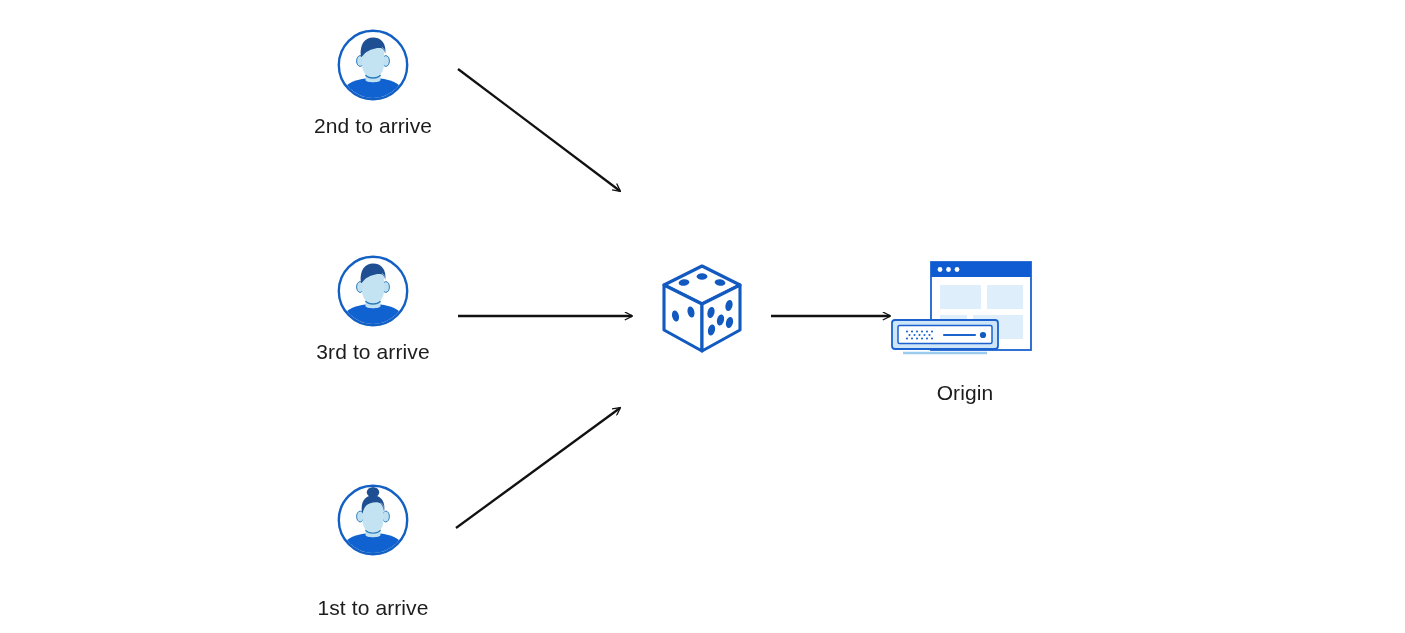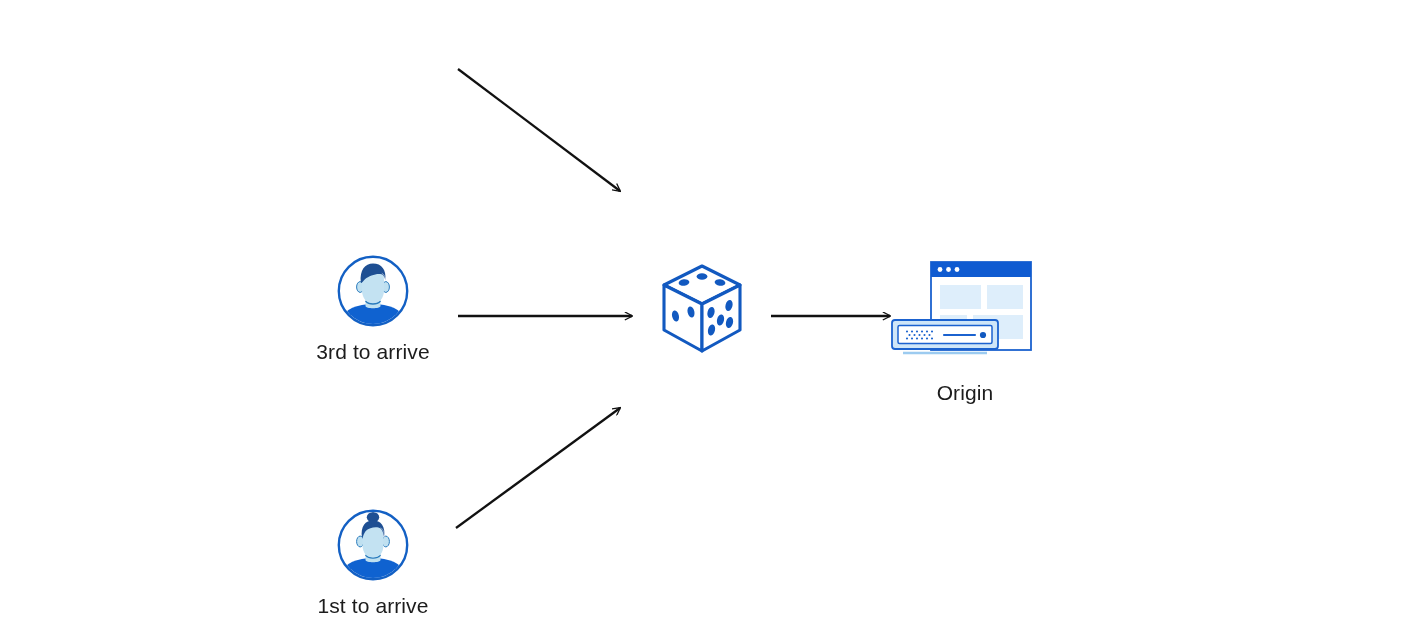--- a/index.html
+++ b/index.html
@@ -33,21 +33,21 @@
     letter-spacing: 0.1px;
   }
   .icon-box {
     display: block;
   }
   svg { display: block; }
 
   
   #user-2nd   { left: 283px; top: 28px;  width: 180px; }
   #user-3rd   { left: 283px; top: 254px; width: 180px; }
-  #user-1st   { left: 283px; top: 508px; width: 180px; }
+  #user-1st   { left: 283px; top: 483px; width: 180px; gap: 27px; }
   #dice-node  { left: 652px; top: 262px; width: 100px; }
   #origin-node{ left: 889px; top: 258px; width: 152px; }
 
   #user-2nd .node-label,
   #user-3rd .node-label,
   #user-1st .node-label { margin-top: 12px; }
 
   #origin-node .node-label { margin-top: 21px; }
 
   #arrow-layer {
@@ -77,20 +77,46 @@
       <line x1="458" y1="316" x2="632" y2="316" stroke="#111111" stroke-width="2.3" marker-end="url(#ah)"></line>
     </g>
     <g>
       <line x1="456" y1="528" x2="620" y2="408" stroke="#111111" stroke-width="2.3" marker-end="url(#ah)"></line>
     </g>
     <g>
       <line x1="771" y1="316" x2="890" y2="316" stroke="#111111" stroke-width="2.3" marker-end="url(#ah)"></line>
     </g>
   </svg>
 
+  <div class="node" id="user-2nd">
+    <span class="icon-box">
+      <svg width="74" height="74" viewBox="0 0 74 74">
+        <circle cx="37" cy="37" r="34.2" fill="#ffffff" stroke="#1360c4" stroke-width="2.4"></circle>
+        <clipPath id="clip2nd">
+            <circle cx="37" cy="37" r="33"></circle>
+          </clipPath>
+        <g clip-path="url(#clip2nd)">
+
+          <path d="M 2 74 C 4 57 18 50 37 50 C 56 50 70 57 72 74 Z" fill="#0f62d0"></path>
+
+          <path d="M 29.5 40 L 29.5 52 C 29.5 55 44.5 55 44.5 52 L 44.5 40 Z" fill="#bfe0f0"></path>
+          <path d="M 29.5 47 C 33 51 41 51 44.5 47" fill="none" stroke="#2a7bbd" stroke-width="1.3"></path>
+
+          <ellipse cx="24.2" cy="33" rx="3.6" ry="5.4" fill="#bfe0f0" stroke="#2a7bbd" stroke-width="1"></ellipse>
+          <ellipse cx="49.8" cy="33" rx="3.6" ry="5.4" fill="#bfe0f0" stroke="#2a7bbd" stroke-width="1"></ellipse>
+
+          <path d="M 26 26 C 26 16 31 12 37 12 C 43 12 48 16 48 26 L 48 36 C 48 45 43 49 37 49 C 31 49 26 45 26 36 Z" fill="#c3e2f2"></path>
+
+          <path d="M 24.8 28.5 C 23.5 16 29 9.5 37 9.5 C 45.5 9.5 50.5 15.5 49.4 26.5 C 49.4 26.5 48.6 21.5 45.5 20.3 C 41.5 18.8 33 21.6 29.2 25 C 26.6 27.3 25.6 30 24.8 28.5 Z" fill="#1e4f93"></path>
+          <path d="M 45.8 19.2 C 48.4 20.6 49.6 23.6 49.8 26.8" fill="none" stroke="#ffffff" stroke-width="0.9" opacity="0.55"></path>
+        </g>
+      </svg>
+    </span>
+    <span class="node-label">2nd to arrive</span>
+  </div>
 
   <div class="node" id="user-3rd">
     <span class="icon-box">
       <svg width="74" height="74" viewBox="0 0 74 74">
         <circle cx="37" cy="37" r="34.2" fill="#ffffff" stroke="#1360c4" stroke-width="2.4"></circle>
         <clipPath id="clip3rd">
             <circle cx="37" cy="37" r="33"></circle>
           </clipPath>
         <g clip-path="url(#clip3rd)">
           <path d="M 2 74 C 4 57 18 50 37 50 C 56 50 70 57 72 74 Z" fill="#0f62d0"></path>

